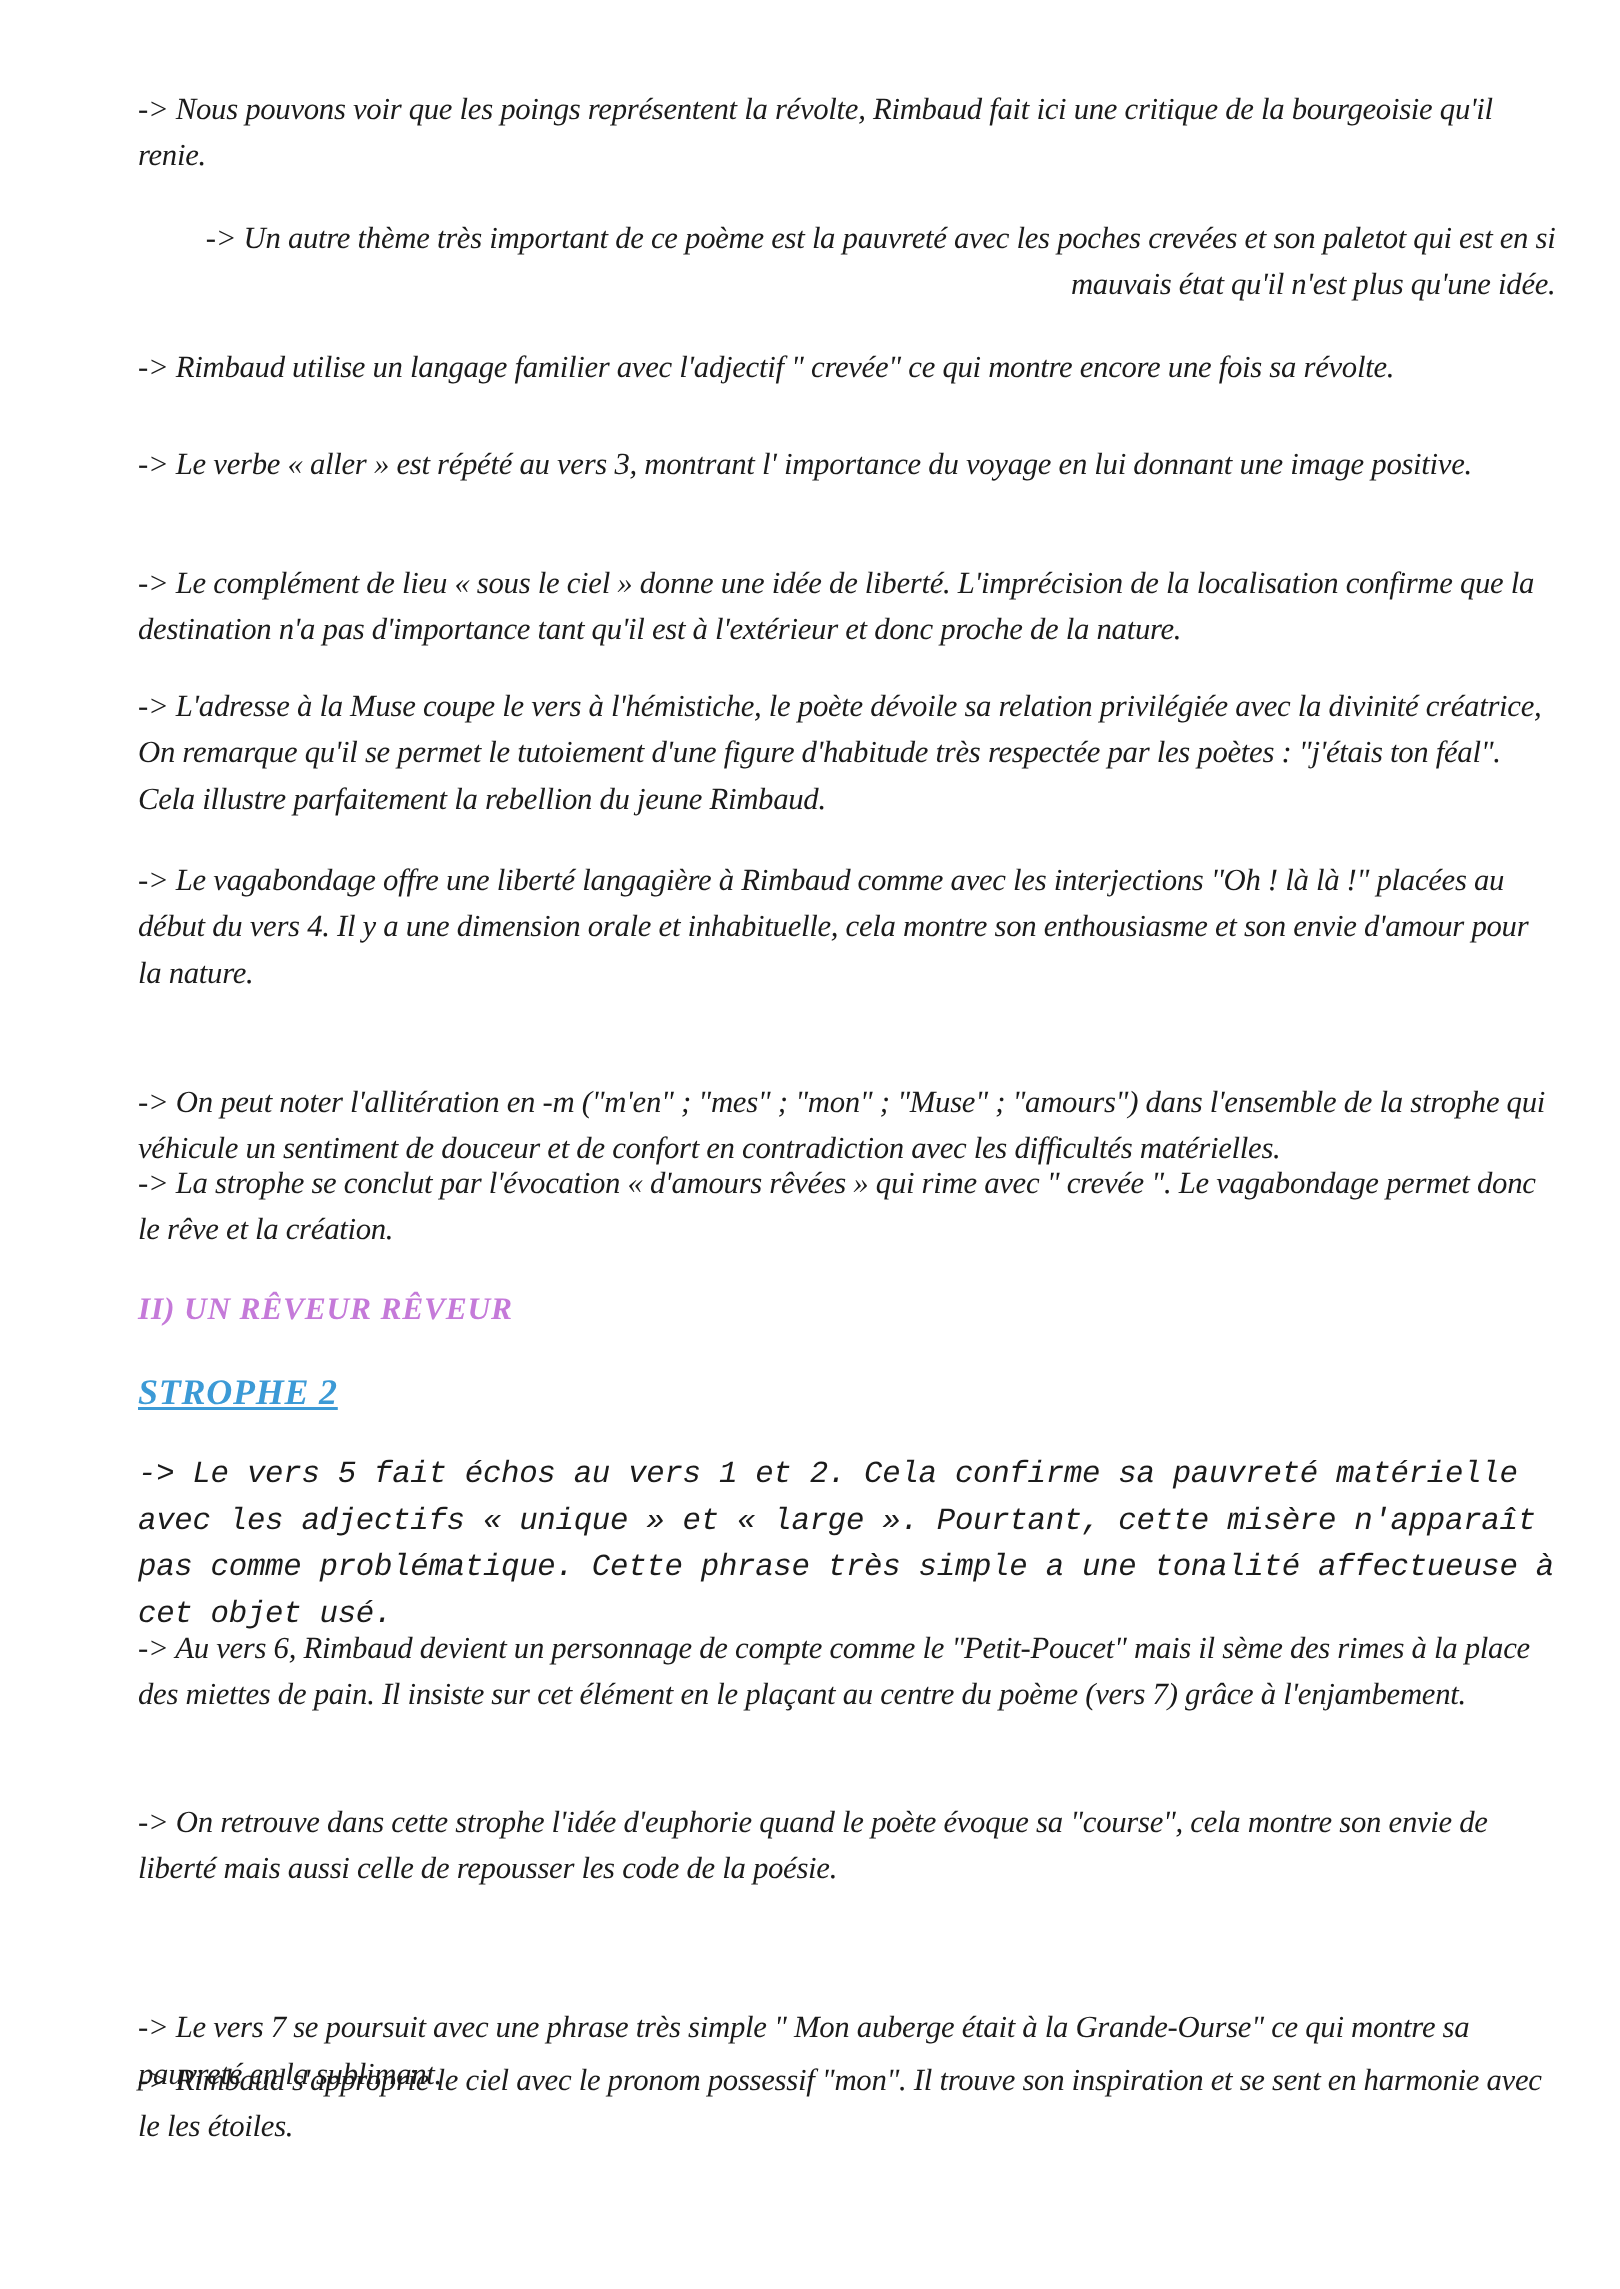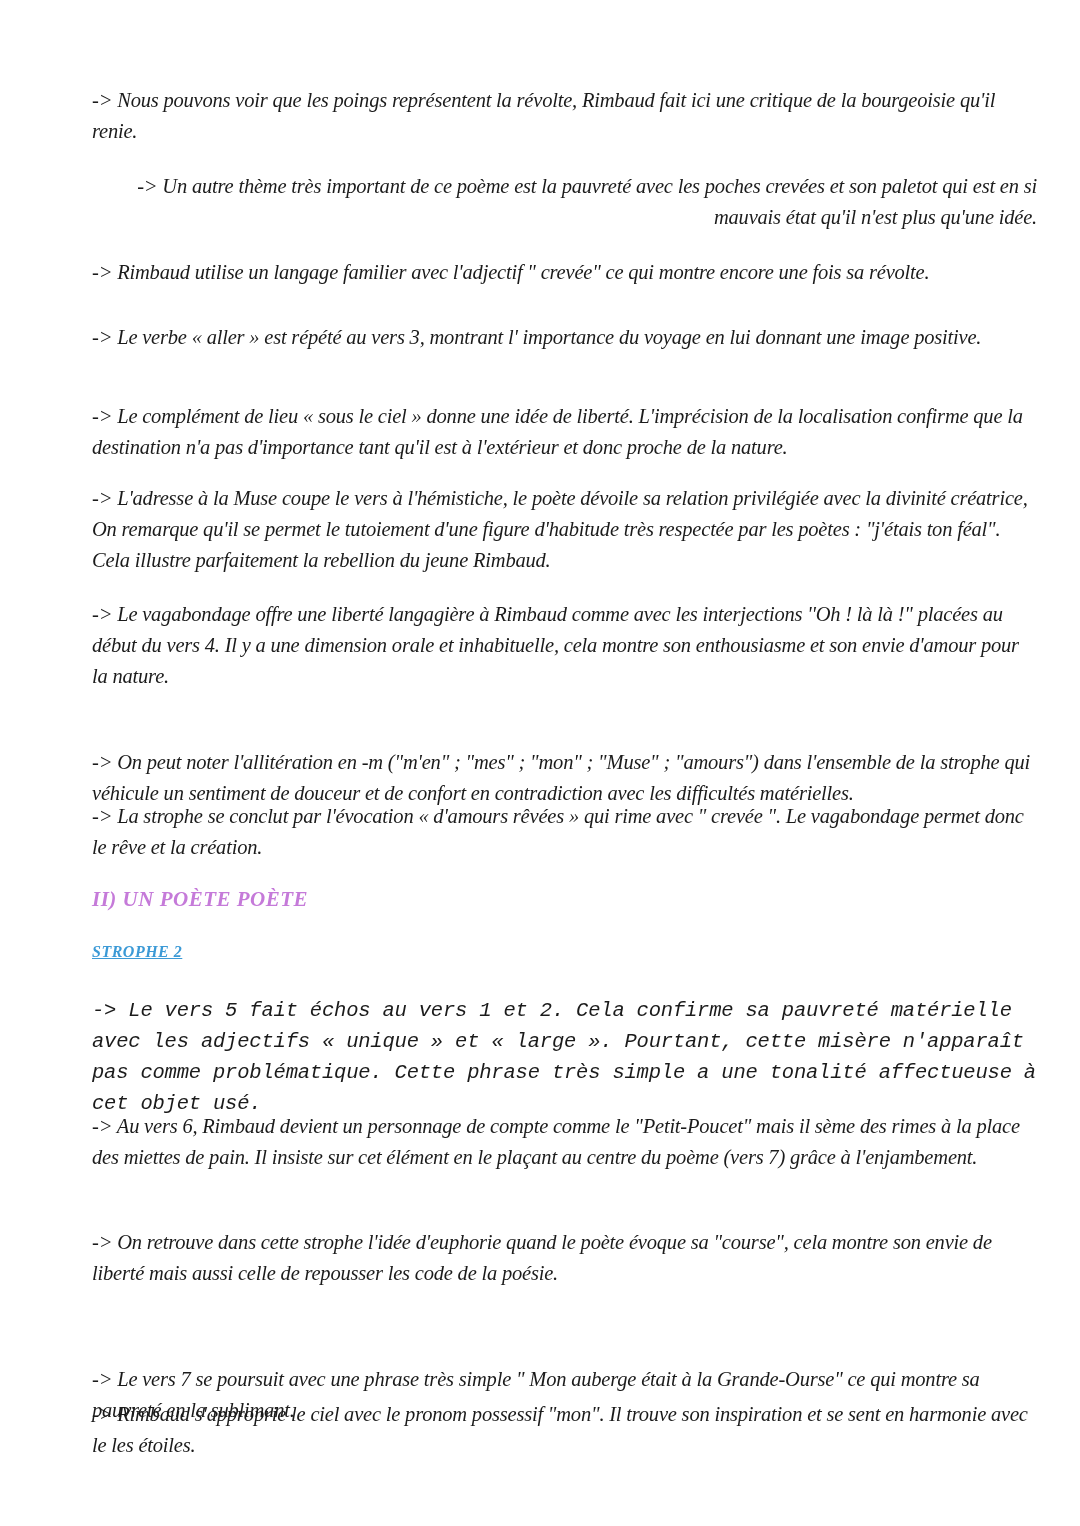--- a/index.html
+++ b/index.html
@@ -34,45 +34,45 @@
       font-family: "Liberation Serif", serif;
       font-style: italic;
       font-size: 21px;
       color: #c57ad9;
       margin: 0;
       letter-spacing: 0.5px;
     }
     .heading-blue {
       font-family: "Liberation Serif", serif;
       font-style: italic;
-      font-size: 16px;
+      font-size: 24px;
       color: #3c9ad6;
       text-decoration: underline;
       text-decoration-color: #3c9ad6;
       margin: 0;
       letter-spacing: 0.5px;
     }
-    .block { position: absolute; left: 0; width: 945px; margin-top: 27px; }
+    .block { position: absolute; left: 0; width: 945px; }
   </style>
 </head>
 <body>
 
 <div class="page">
 
   <p class="para block" style="top:0px;">-&gt; Nous pouvons voir que les poings représentent la révolte, Rimbaud fait ici une critique de la bourgeoisie qu'il renie.</p>
   <p class="para block" style="top:86px;text-align:right;">-&gt; Un autre thème très important de ce poème est la pauvreté avec les poches crevées et son paletot qui est en si mauvais état qu'il n'est plus qu'une idée.</p>
   <p class="para block" style="top:172px;">-&gt; Rimbaud utilise un langage familier avec l'adjectif " crevée"  ce qui montre encore une fois sa révolte.</p>
   <p class="para block" style="top:237px;">-&gt; Le verbe « aller » est répété au vers 3, montrant l'  importance du voyage en lui donnant une image positive.</p>
   <p class="para block" style="top:316px;">-&gt; Le complément de lieu « sous le ciel » donne une idée de liberté. L'imprécision de la localisation confirme que la destination n'a pas d'importance tant qu'il est à l'extérieur et donc proche de la nature.</p>
   <p class="para block" style="top:398px;">-&gt; L'adresse à la  Muse coupe le vers à l'hémistiche, le poète dévoile sa relation privilégiée avec la divinité créatrice, On remarque qu'il se permet le tutoiement d'une figure d'habitude très respectée par les poètes : "j'étais ton féal". Cela illustre parfaitement la rebellion du jeune Rimbaud.</p>
   <p class="para block" style="top:514px;">-&gt; Le vagabondage offre une liberté langagière à Rimbaud comme avec les interjections ''Oh ! là là !" placées au début du vers 4. Il y a une dimension orale et inhabituelle, cela montre son enthousiasme et son envie d'amour pour la nature.</p>
   <p class="para block" style="top:662px;">-&gt; On peut noter l'allitération en -m ("m'en" ; "mes" ; "mon" ; "Muse" ; "amours") dans l'ensemble de la strophe qui véhicule un sentiment de douceur et de confort en contradiction avec les difficultés matérielles.</p>
   <p class="para block" style="top:716px;">-&gt; La strophe se conclut par l'évocation « d'amours rêvées » qui rime avec " crevée ". Le vagabondage permet donc le rêve et la création.</p>
 
-  <h2 class="heading-purple block" style="top:802px;">II) UN POÈTE POÈTE</h2>
+  <h2 class="heading-purple block" style="top:802px;">II) UN RÊVEUR RÊVEUR</h2>
   <h3 class="heading-blue block" style="top:858px;">STROPHE 2</h3>
 
   <p class="para block" style="top:910px;font-family:Liberation Mono, monospace;">-&gt; Le vers 5 fait échos au vers 1 et 2. Cela confirme sa pauvreté matérielle avec les adjectifs  « unique » et « large ». Pourtant, cette misère n'apparaît pas comme problématique. Cette phrase très simple a une tonalité  affectueuse à cet objet usé.</p>
   <p class="para block" style="top:1026px;">-&gt; Au vers 6, Rimbaud devient un personnage de compte comme le "Petit-Poucet"  mais il sème des rimes à la place des miettes de pain. Il insiste sur cet élément en le plaçant au centre du poème (vers 7) grâce à l'enjambement.</p>
   <p class="para block" style="top:1142px;">-&gt; On retrouve dans cette strophe l'idée d'euphorie quand le poète évoque sa "course",  cela montre son envie de liberté mais aussi celle de repousser les code de la poésie.</p>
   <p class="para block" style="top:1279px;">-&gt; Le vers 7 se poursuit avec une phrase très simple "  Mon auberge était à la Grande-Ourse" ce qui montre sa pauvreté en la sublimant.</p>
   <p class="para block" style="top:1314px;">-&gt; Rimbaud s'approprie le ciel avec le pronom possessif "mon". Il trouve son inspiration et se sent en harmonie avec le les étoiles.</p>
 
 </div>
 

